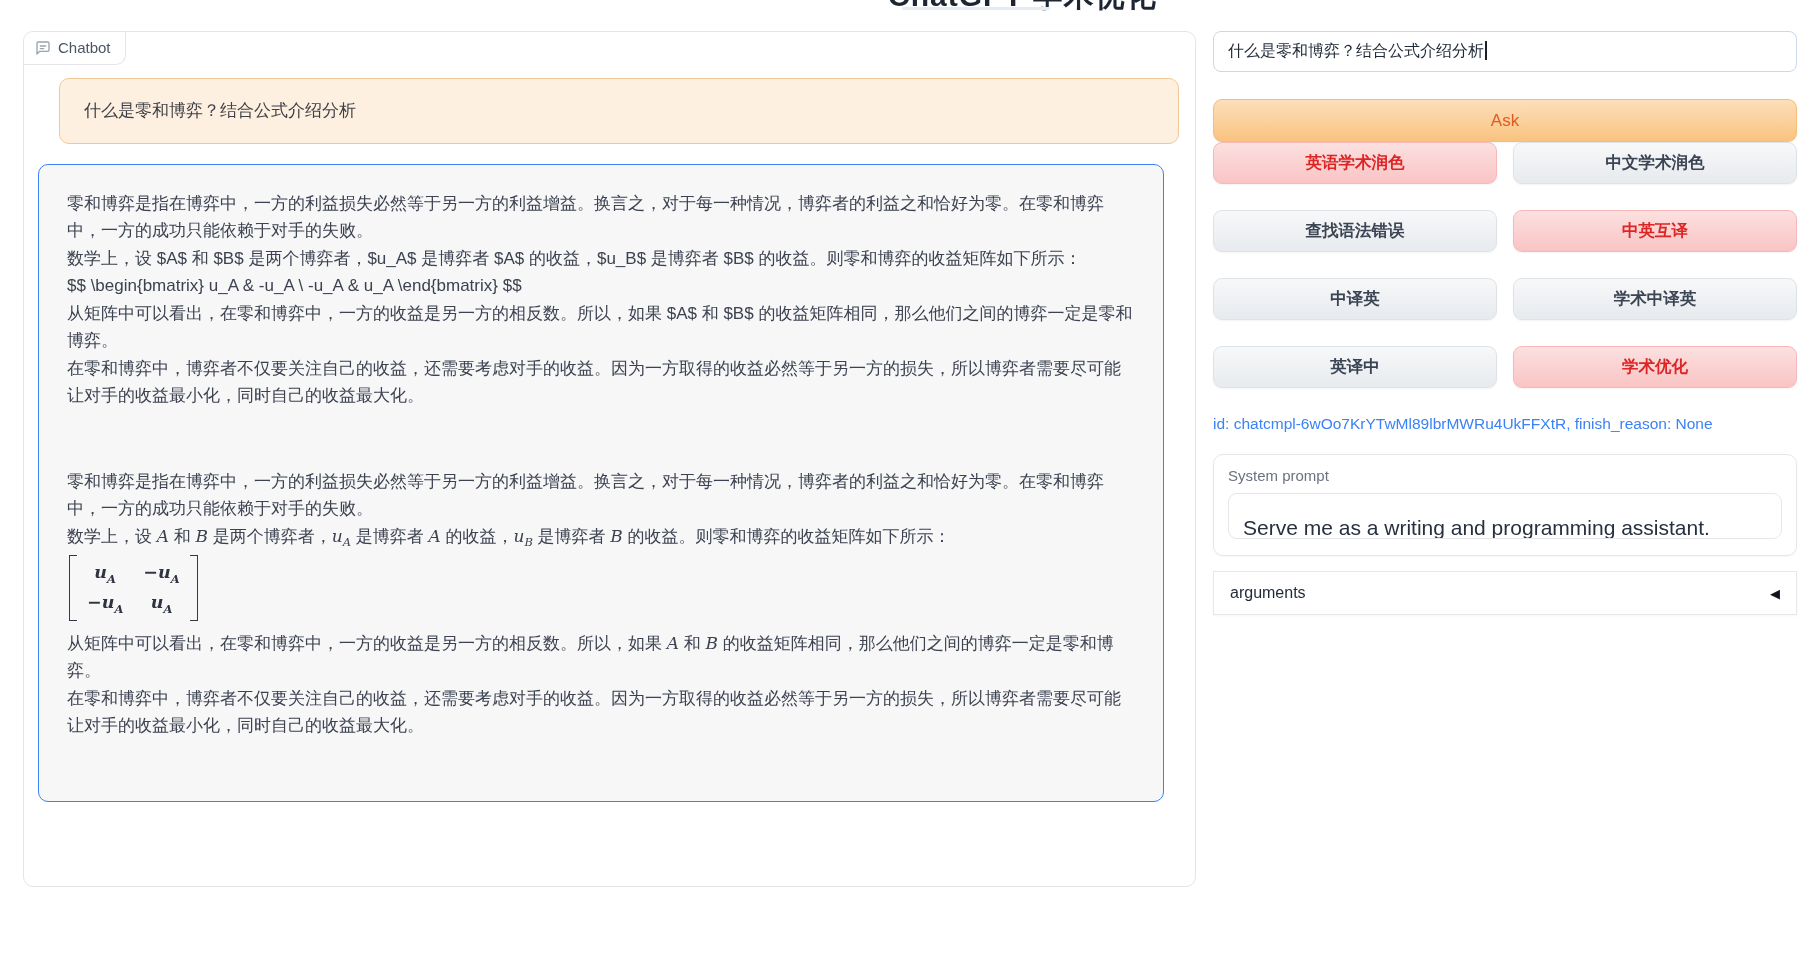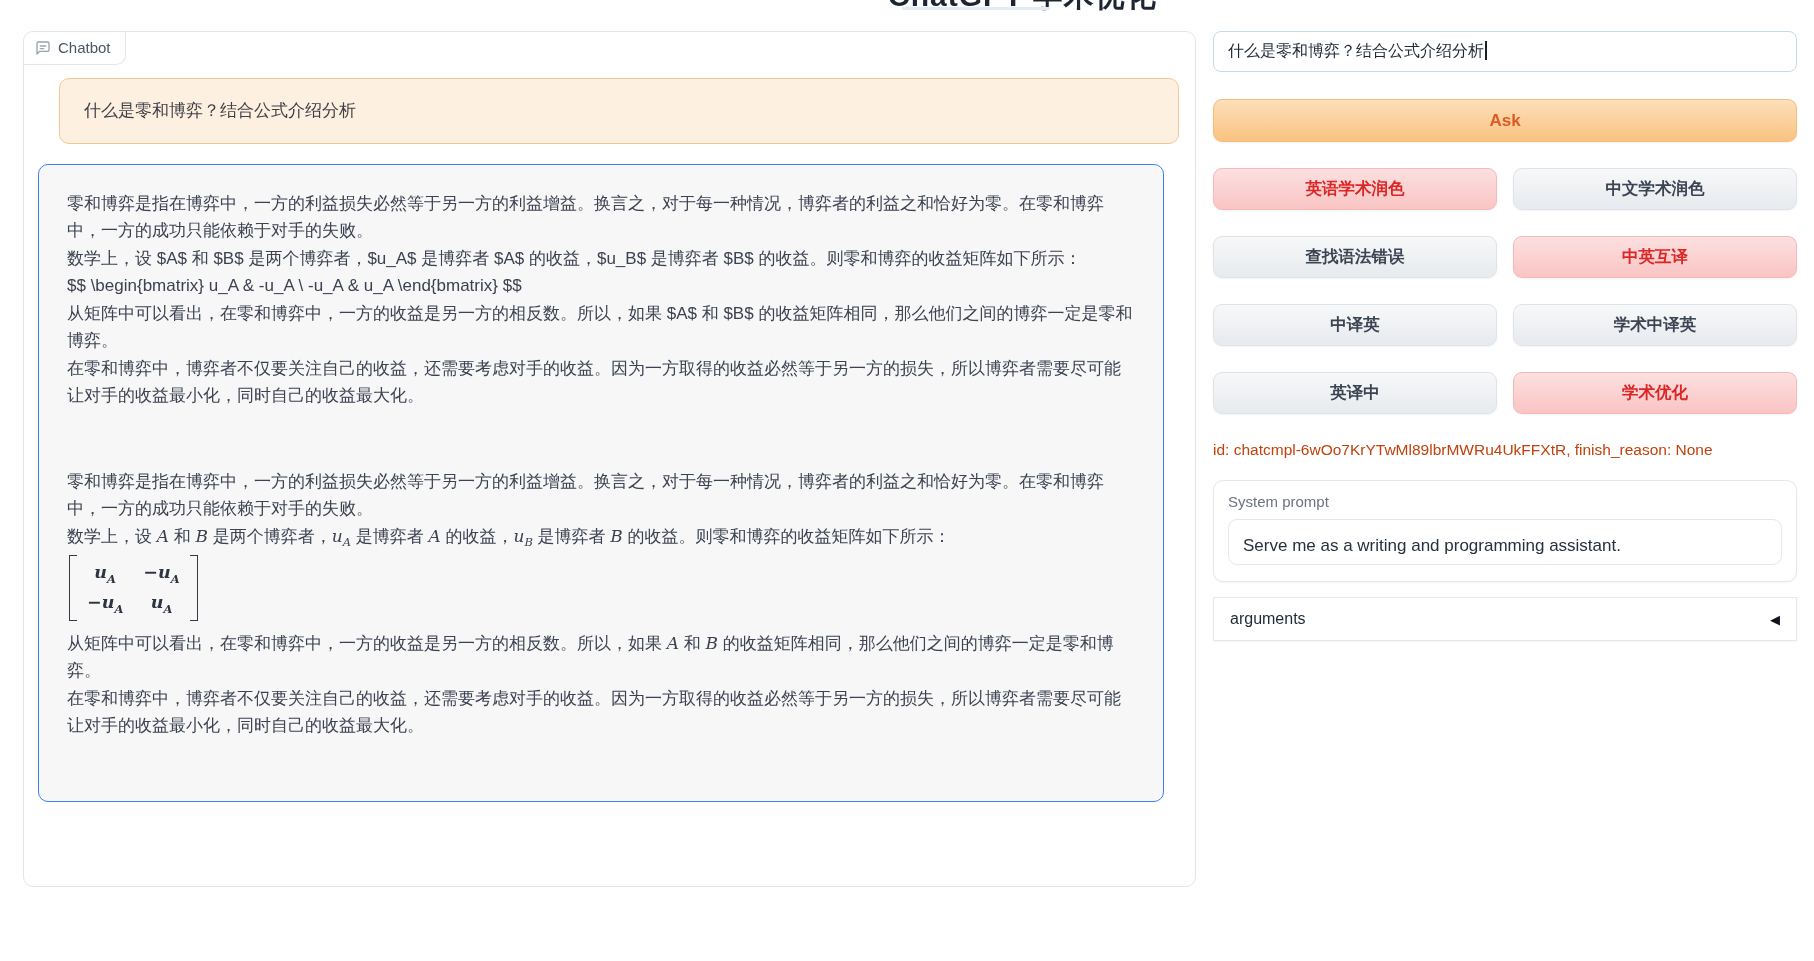--- a/index.html
+++ b/index.html
@@ -43,35 +43,35 @@
 
   
   .right-col { position:absolute; left:1213px; top:31px; width:584px; }
   .query-input { width:100%; height:41px; border:1.5px solid #c9d8ea; border-radius:8px;
                  padding:0 14px; font-size:16px; color:#1f2937; line-height:38px;
                  white-space:nowrap; overflow:hidden; background:#fff; }
   .caret { display:inline-block; width:1.5px; height:19px; background:#1b1f27;
            vertical-align:-4px; margin-left:1px; }
   .ask-btn { display:block; width:100%; height:43px; margin-top:27px; border-radius:9px;
              border:1px solid #f5bd7c; background:linear-gradient(180deg,#fddfba 0%,#f9c380 100%);
-             color:#df5b25; font-weight:700; font-size:17px; cursor:pointer;
+             color:#df5b25; font-weight:400; font-size:17px; cursor:pointer;
              box-shadow:0 1px 2px rgba(0,0,0,.06); font-family:"Liberation Sans",sans-serif; }
-  .btn-grid { margin-top:26px; display:grid; grid-template-columns:1fr 1fr; column-gap:16px; row-gap:26px; }
+  .btn-grid { display:grid; grid-template-columns:1fr 1fr; column-gap:16px; row-gap:26px; }
   .action-btn { height:42px; border-radius:9px; font-size:16.5px; font-weight:600; cursor:pointer;
                 box-shadow:0 1px 2px rgba(0,0,0,.05); font-family:"Liberation Sans",sans-serif; }
   .action-btn.gray { background:linear-gradient(180deg,#f7f8f9 0%,#e7eaee 100%);
                      border:1px solid #dfe3e8; color:#3b4453; }
   .action-btn.pink { background:linear-gradient(180deg,#fce0e0 0%,#fac4c4 100%);
                      border:1px solid #f6b8b8; color:#dc2626; }
-  .status-line { margin-top:27px; font-size:15.5px; color:#c2410c; }
+  .status-line { margin-top:27px; font-size:15.5px; color:#3b82f6; }
   .sys-card { margin-top:21px; border:1px solid #e5e7eb; border-radius:10px; background:#fff;
               padding:12px 14px 16px; box-shadow:0 1px 2px rgba(0,0,0,.04); }
   .sys-label { font-size:15px; color:#6b7280; }
   .sys-input { margin-top:9px; border:1px solid #e5e7eb; border-radius:9px; height:46px;
-               line-height:44px; padding:4px 14px; font-size:17px; color:#27303f; background:#fff;
+               line-height:44px; padding:12px 14px; font-size:21px; color:#27303f; background:#fff;
                white-space:nowrap; overflow:hidden; }
   .accordion { margin-top:15px; border:1px solid #e5e7eb; border-radius:0; height:44px;
                display:flex; align-items:center; justify-content:space-between; padding:0 16px;
                background:#fff; box-shadow:0 1px 2px rgba(0,0,0,.04); font-size:16px; color:#1f2937;
                cursor:pointer; }
   .tri { font-size:13px; color:#10151d; }
 </style>
 </head>
 <body>
 

